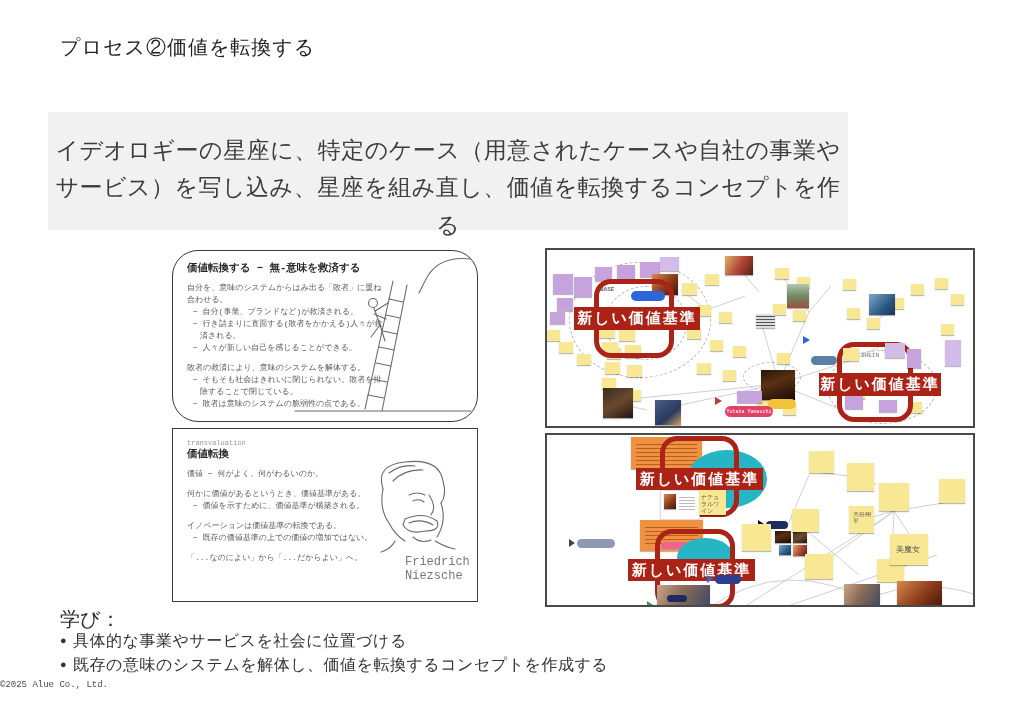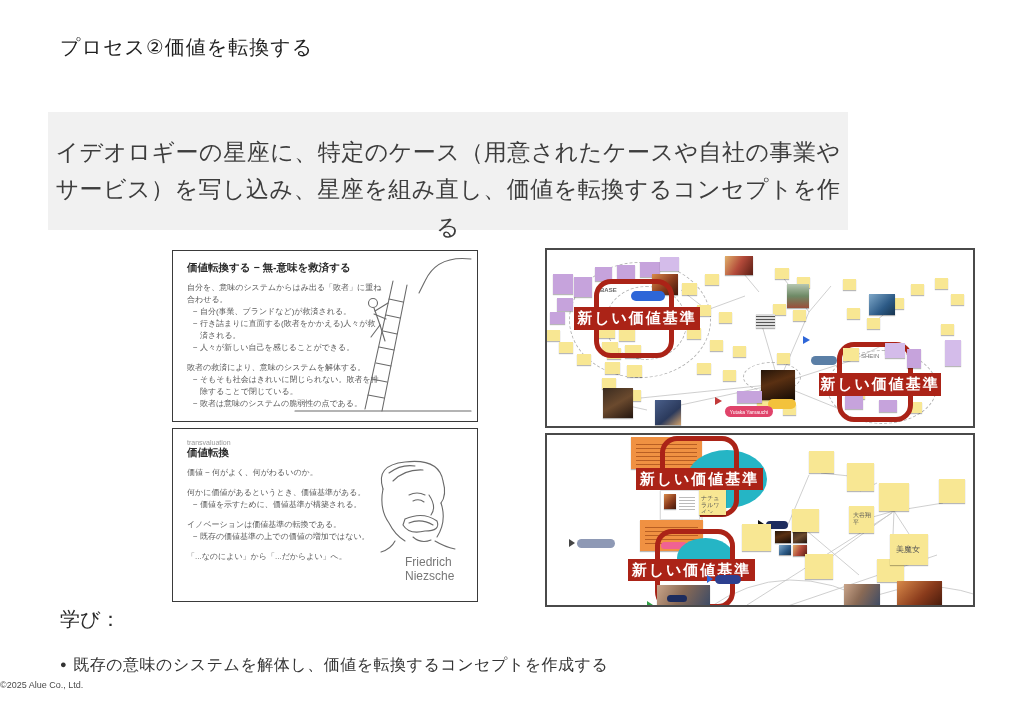--- a/index.html
+++ b/index.html
@@ -1,26 +1,26 @@
 <!DOCTYPE html>
 <html><head>
 <meta charset="utf-8">
 <style>
   html,body{margin:0;padding:0;background:#fff;}
   #canvas{position:relative;width:1024px;height:709px;background:#fff;overflow:hidden;
           font-family:"Liberation Sans","DejaVu Sans",sans-serif;color:#222;}
-  .abs{position:absolute;}
+  .abs{position:absolute;font-family:Liberation Mono, monospace;}
   
   .page-title{left:60px;top:34px;font-size:20px;color:#1f1f1f;letter-spacing:1px;}
   .banner{left:48px;top:112px;width:800px;height:118px;background:#f1f1f1;}
   .banner-text{margin:22px auto 0;max-width:880px;text-align:center;font-size:23px;
                line-height:1.62;color:#3d3d3d;letter-spacing:.5px;}
   
   .slide{background:#fff;border:1px solid #3a3a3a;box-sizing:border-box;overflow:hidden;}
-  .slide1{left:172px;top:250px;width:306px;height:172px;}
+  .slide1{left:172px;top:250px;width:306px;height:172px;border-radius:26px;}
   .slide2{left:172px;top:428px;width:306px;height:174px;}
   .sl-pad{position:absolute;left:14px;top:10px;width:196px;}
   .sl-eyebrow{font-size:7px;color:#999;}
   .sl-title{font-size:10.5px;font-weight:bold;color:#2a2a2a;margin-bottom:7px;}
   .sl-line{font-size:8px;color:#5a5a5a;line-height:1.5;}
   .sl-sub{padding-left:13px;text-indent:-7px;}
   .sl-gap{margin-top:8px;}
   .sketch{position:absolute;}
   .sketch path,.sketch line,.sketch circle{fill:none;stroke:#6a6a6a;stroke-width:1.1;stroke-linecap:round;}
   .n-caption{position:absolute;left:232px;top:126px;font-size:12px;color:#777;}
@@ -308,18 +308,21 @@
     <div class="board-note" style="left:306px;top:77px;width:18px;height:16px">大谷翔平</div>
     <i class="st sy" style="left:343px;top:99px;width:38px;height:31px"></i>
     <div class="board-note" style="left:349px;top:110px;width:32px;height:12px;font-size:8px">美魔女</div>
 
     <i class="ph pselfie" style="left:297px;top:149px;width:36px;height:25px"></i>
     <i class="ph pwarm" style="left:350px;top:146px;width:45px;height:28px"></i>
     <span class="cursor" style="left:100px;top:166px;border-width:4px 0 4px 6px;border-color:transparent transparent transparent #2f9e44"></span>
   </div>
 
   <div class="abs learn-head">学び：</div>
+  <div class="abs learn-item" style="top:631px">
+    <span class="bullet">●</span><span>具体的な事業やサービスを社会に位置づける</span>
+  </div>
   <div class="abs learn-item" style="top:655px">
     <span class="bullet">●</span><span>既存の意味のシステムを解体し、価値を転換するコンセプトを作成する</span>
   </div>
 
   <div class="abs footer">©2025 Alue Co., Ltd.</div>
 </div>
 
 </body></html>

